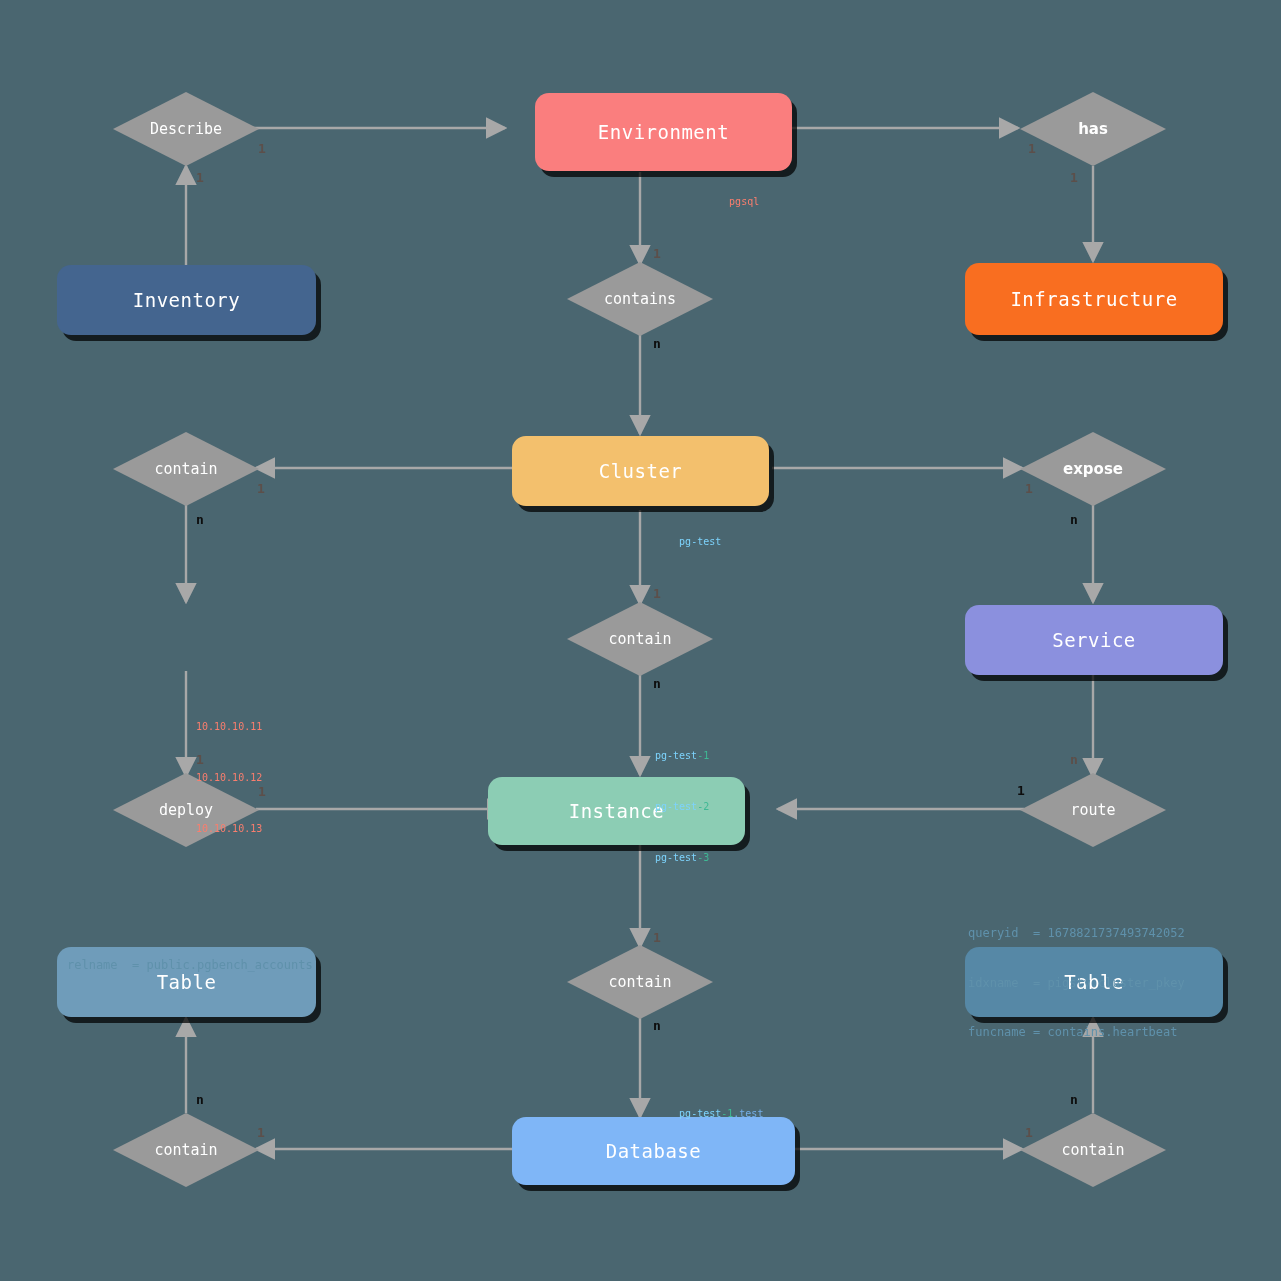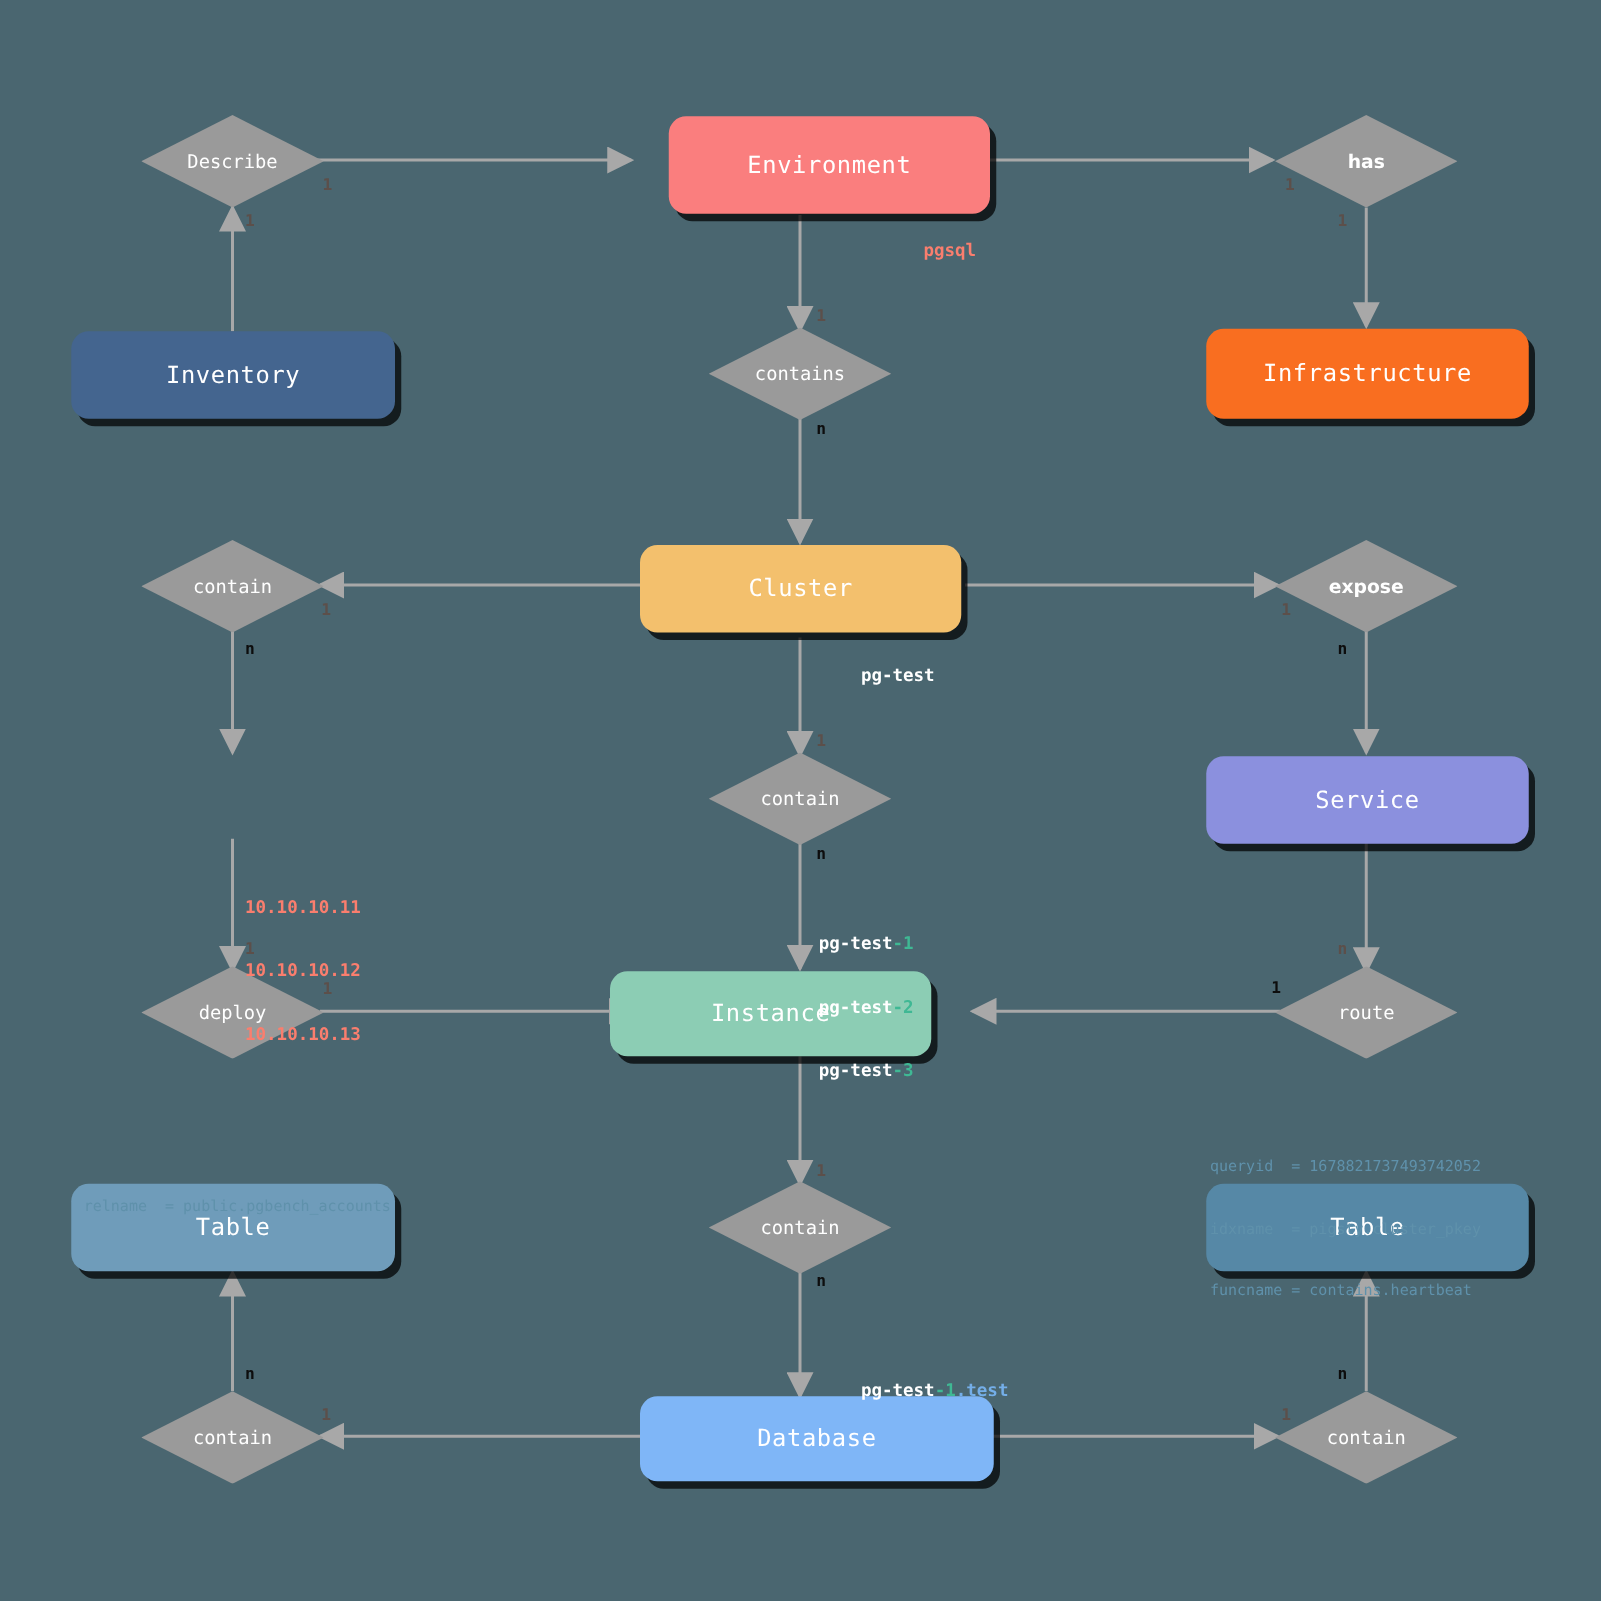--- a/index.html
+++ b/index.html
@@ -71,26 +71,26 @@
     font-weight: bold;
     white-space: nowrap;
   }
   .card.one { color: #5c4f4a; }
   .card.many { color: #0d0d0d; }
 
   
   .anno {
     position: absolute;
     font-family: "DejaVu Sans Mono", monospace;
-    font-size: 14px;
-    font-weight: bold;
+    font-size: 10px;
+    font-weight: normal;
     line-height: 17px;
     white-space: pre;
   }
-  .anno .t-orange { color: #ffffff; }
+  .anno .t-orange { color: #7dd3fc; }
   .anno .t-teal   { color: #3fb894; }
   .anno .t-blue   { color: #74aee8; }
   .anno .t-peri   { color: #8b90de; }
   .anno .t-red    { color: #fa7e6e; }
   .anno.muted {
     color: #5f91ab;
     font-weight: normal;
     font-size: 12px;
     line-height: 16.5px;
   }

